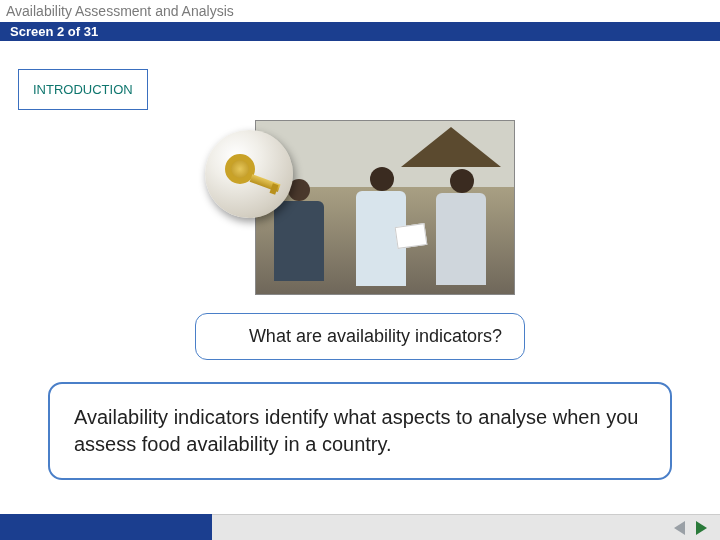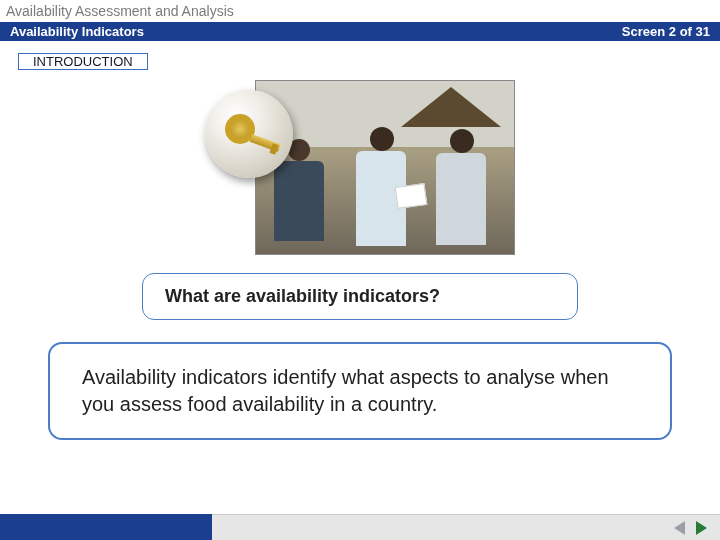--- a/index.html
+++ b/index.html
@@ -22,24 +22,24 @@
     color: #fff;
     display: flex;
     justify-content: space-between;
     align-items: center;
     padding: 2px 10px;
     font-size: 13px;
     font-weight: bold;
   }
   .intro-box {
     border: 1px solid #3a6fbf;
-    color: #0f172a;
+    color: #0f766e;
     font-size: 13px;
-    padding: 0 14px;
-    margin: 12px 0 0 18px;
+    padding: 12px 14px;
+    margin: 28px 0 0 18px;
     display: inline-block;
     background: #fff;
   }
   .image-area {
     position: relative;
     width: 310px;
     height: 175px;
     margin: 10px auto 0 auto;
   }
   .photo {
@@ -125,35 +125,35 @@
     position: absolute;
     top: 54px; left: 66px;
     width: 6px; height: 10px;
     background: #b8901c;
     transform: rotate(20deg);
   }
   .question-box {
     border: 1px solid #4a7fc8;
     border-radius: 12px;
     background: #fff;
-    font-weight: bold;
+    font-weight: normal;
     font-size: 18px;
     color: #222;
     padding: 12px 22px;
     margin: 18px auto 0 auto;
-    width: 436px;
-    text-align: left;
+    width: 330px;
+    text-align: right;
   }
   .body-box {
     border: 2px solid #4a7fc8;
     border-radius: 14px;
     background: #fff;
     font-size: 20px;
     color: #222;
-    padding: 20px 32px;
+    padding: 20px 24px;
     margin: 22px auto 0 auto;
     width: 624px;
     line-height: 1.35;
   }
   .footer {
     position: absolute;
     bottom: 0; left: 0; right: 0;
     height: 26px;
     display: flex;
   }
@@ -192,21 +192,20 @@
   }
 </style>
 </head>
 <body>
 
 
 
 <div class="top-title">Availability Assessment and Analysis</div>
 
 <div class="subtitle-bar">
-  <span>Availability Indicators</span>
   <span>Screen 2 of 31</span>
 </div>
 
 <div class="intro-box">INTRODUCTION</div>
 
 <div class="image-area">
   <div class="photo" title="People seated outdoors near a thatched hut, one writing on paper">
     <div class="hut-roof"></div>
     <div class="person p1"></div>
     <div class="person p2"></div>

